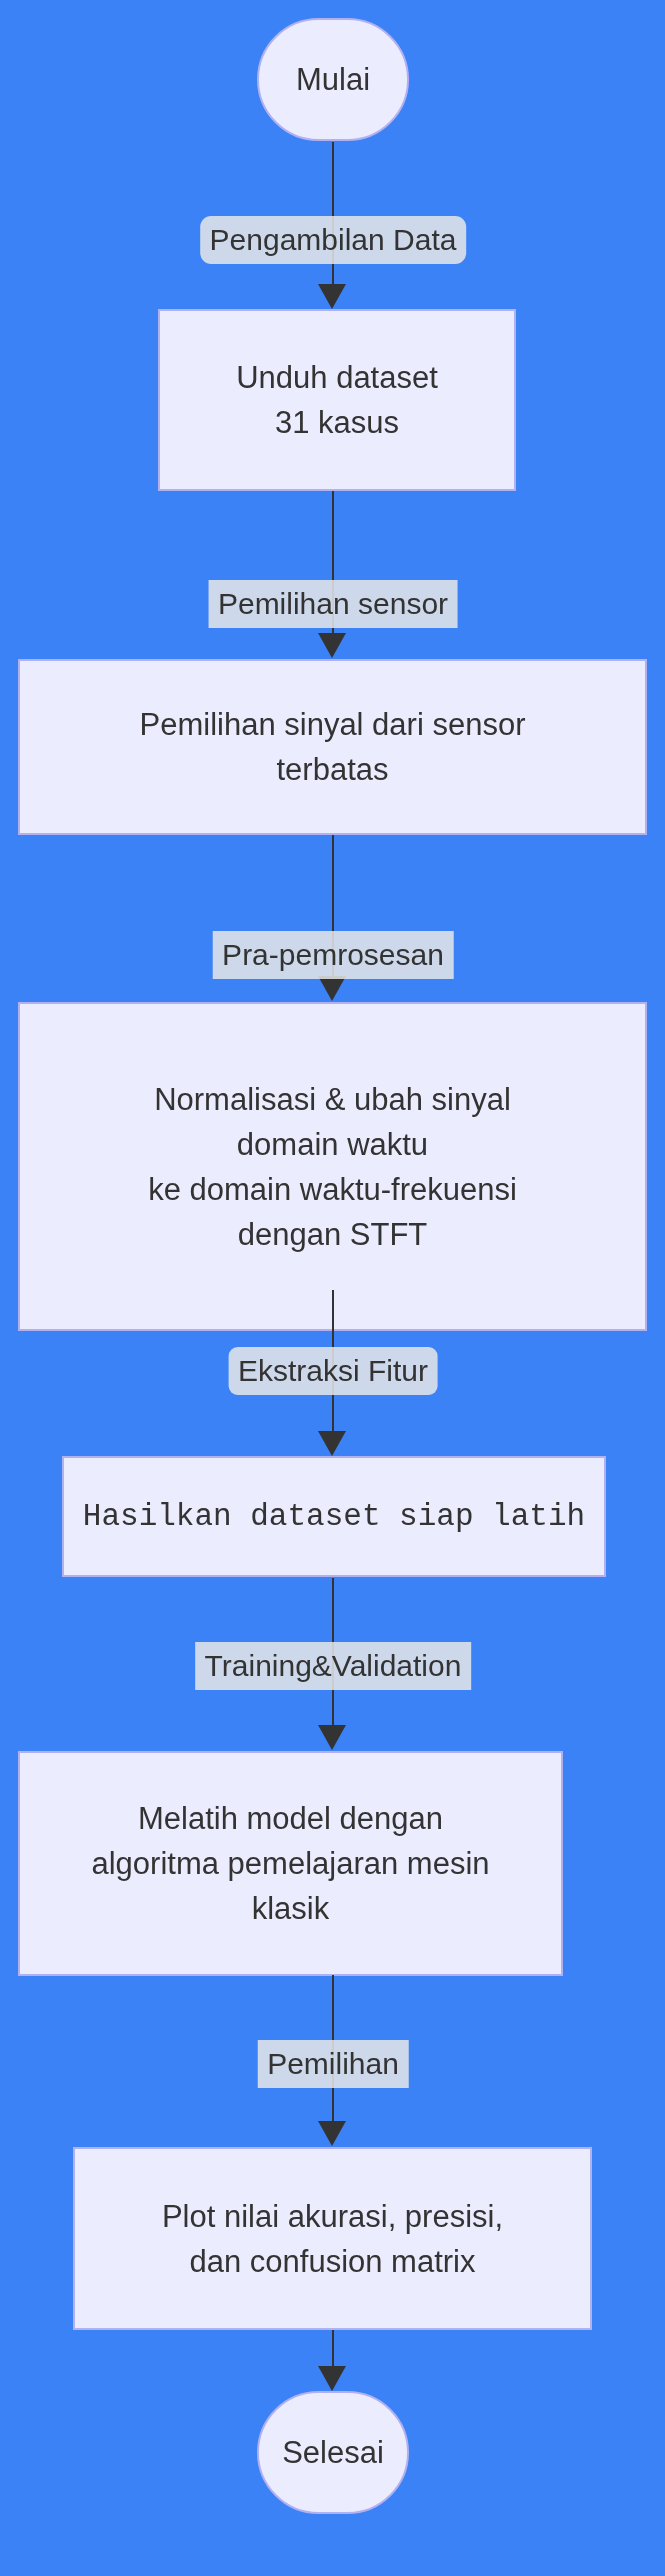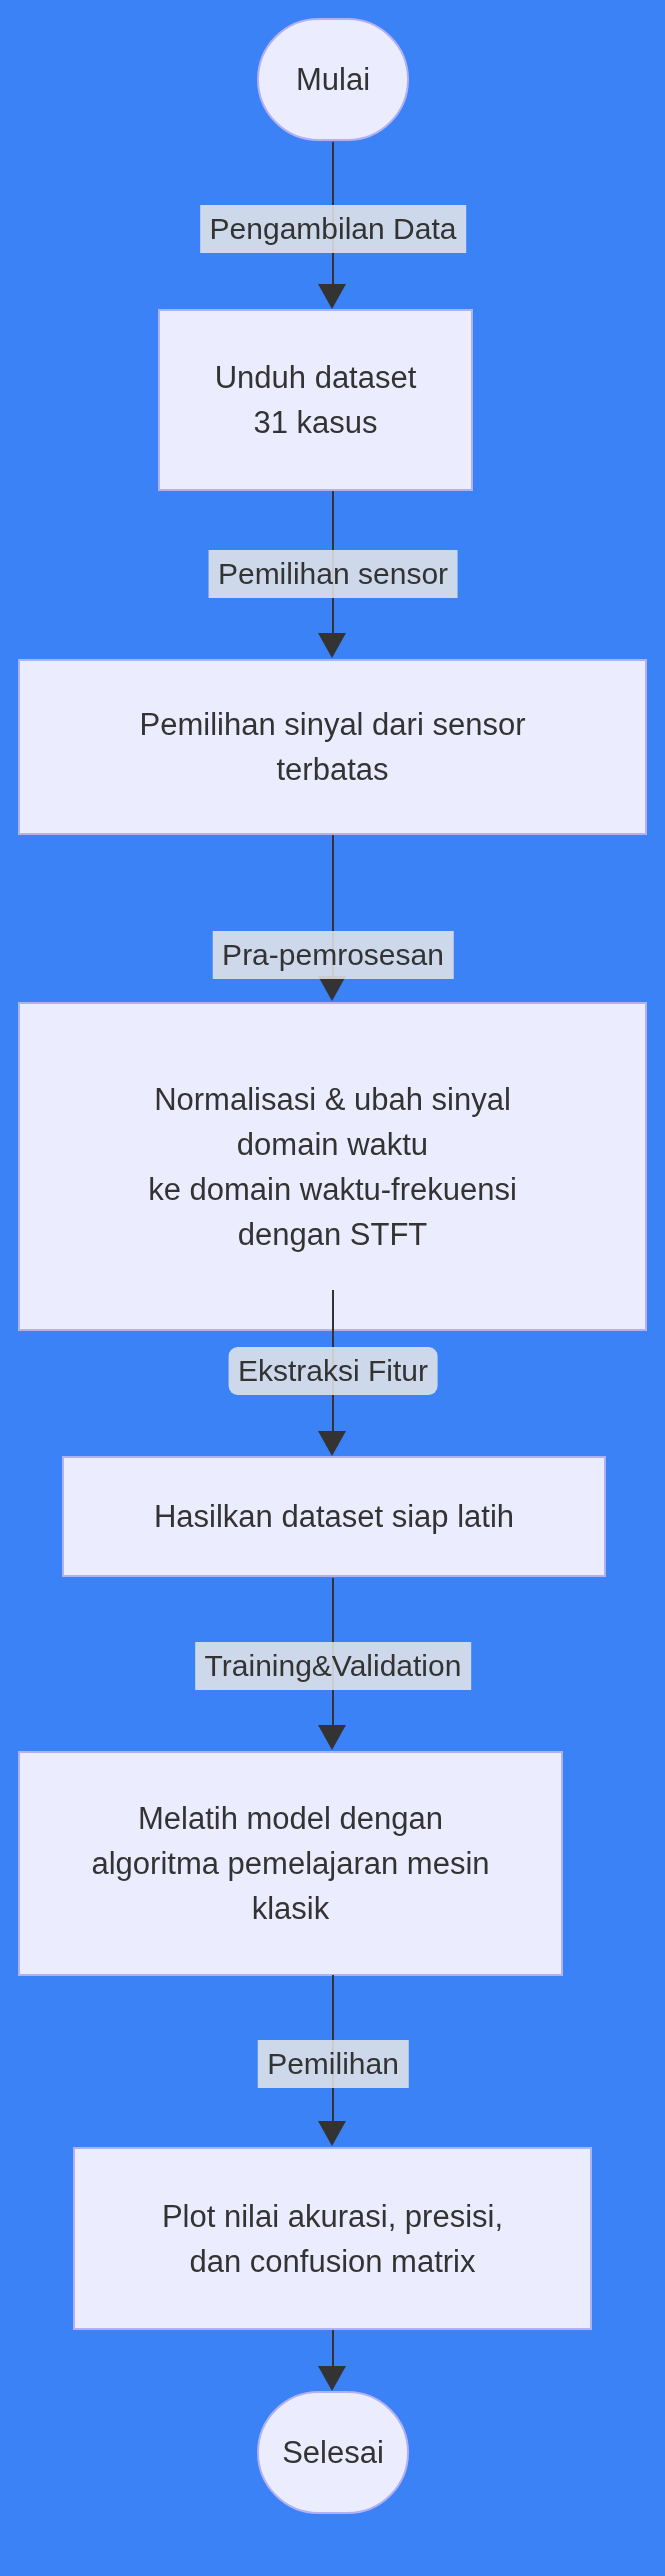--- a/index.html
+++ b/index.html
@@ -64,63 +64,63 @@
 </style>
 </head>
 <body>
 
 <div class="canvas">
 
   <div class="node stadium" style="left:257px; top:18px; width:152px; height:123px;">
     <span class="label">Mulai</span>
   </div>
 
-  <div class="node" style="left:158px; top:309px; width:315px; height:182px;">
+  <div class="node" style="left:158px; top:309px; width:358px; height:182px;">
     <span class="label">Unduh dataset
 31 kasus</span>
   </div>
 
   <div class="node" style="left:18px; top:659px; width:629px; height:176px;text-align:center;">
     <span class="label">Pemilihan sinyal dari sensor
 terbatas</span>
   </div>
 
   <div class="node" style="left:18px; top:1002px; width:629px; height:329px;">
     <span class="label">Normalisasi &amp; ubah sinyal
 domain waktu
 ke domain waktu-frekuensi
 dengan STFT</span>
   </div>
 
-  <div class="node" style="left:62px; top:1456px; width:544px; height:121px;">
+  <div class="node" style="left:62px; top:1456px; width:544px; height:121px;font-family:Liberation Mono, monospace;">
     <span class="label">Hasilkan dataset siap latih</span>
   </div>
 
   <div class="node" style="left:18px; top:1751px; width:545px; height:225px;">
     <span class="label">Melatih model dengan
 algoritma pemelajaran mesin
 klasik</span>
   </div>
 
   <div class="node" style="left:73px; top:2147px; width:519px; height:183px;">
     <span class="label">Plot nilai akurasi, presisi,
 dan confusion matrix</span>
   </div>
 
   <div class="node stadium" style="left:257px; top:2391px; width:152px; height:123px;">
     <span class="label">Selesai</span>
   </div>
 
   <div class="edge-line" style="top:142px; height:142px;"></div>
   <div class="arrowhead" style="top:284px;"></div>
-  <div class="edge-label" style="top:205px;">Pengambilan Data</div>
+  <div class="edge-label" style="top:216px;border-radius:11px;">Pengambilan Data</div>
 
   <div class="edge-line" style="top:491px; height:142px;"></div>
   <div class="arrowhead" style="top:633px;"></div>
-  <div class="edge-label" style="top:550px;">Pemilihan sensor</div>
+  <div class="edge-label" style="top:580px;">Pemilihan sensor</div>
 
   <div class="edge-line" style="top:835px; height:141px;"></div>
   <div class="arrowhead" style="top:976px;"></div>
   <div class="edge-label" style="top:931px;">Pra-pemrosesan</div>
 
   <div class="edge-line" style="top:1290px; height:141px;"></div>
   <div class="arrowhead" style="top:1431px;"></div>
   <div class="edge-label" style="top:1347px;border-radius:9px;">Ekstraksi Fitur</div>
 
   <div class="edge-line" style="top:1578px; height:148px;"></div>

